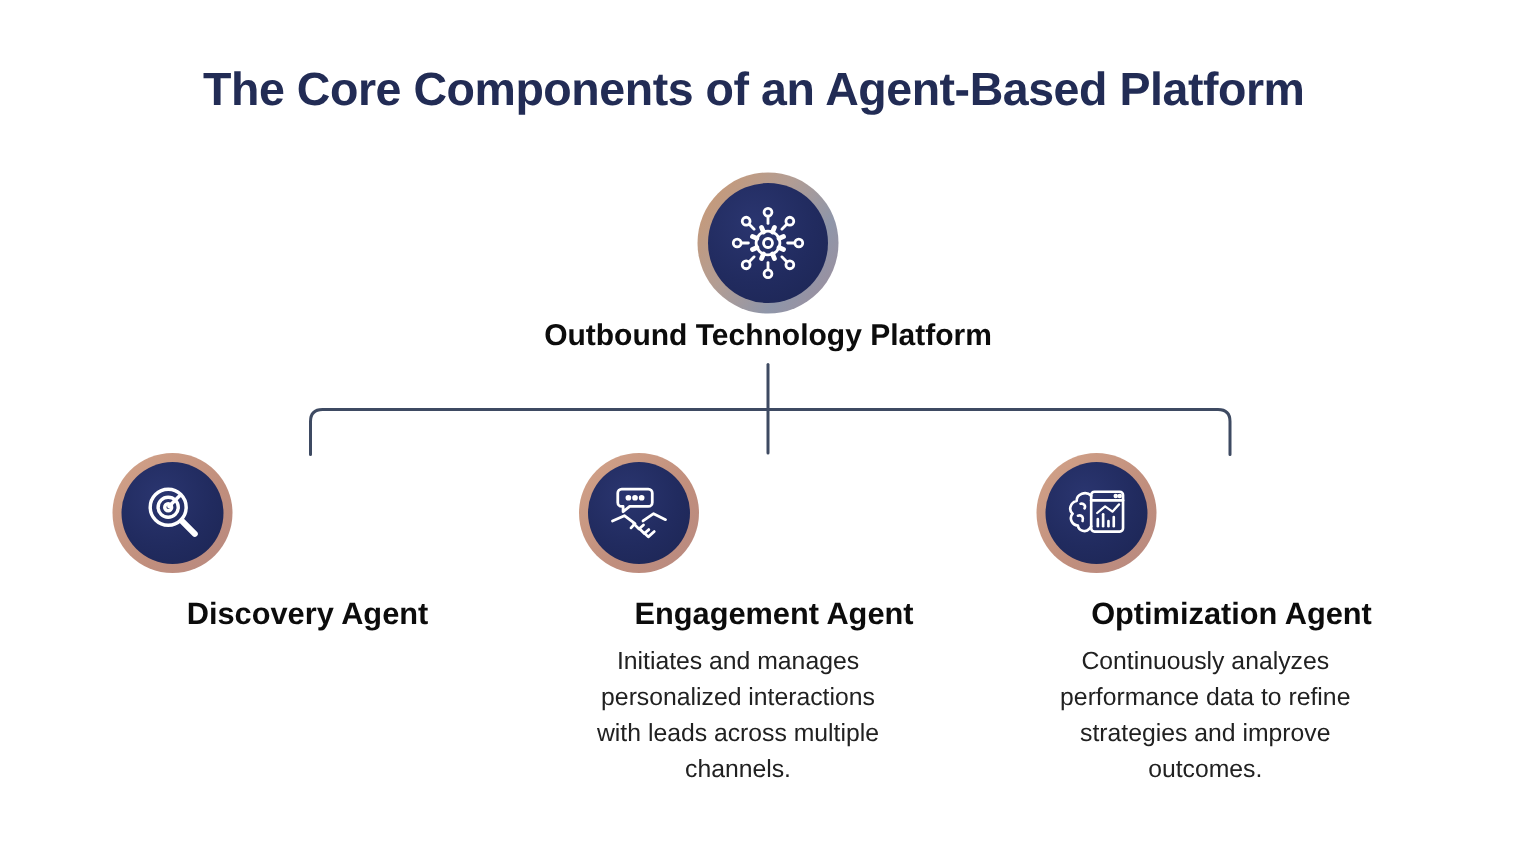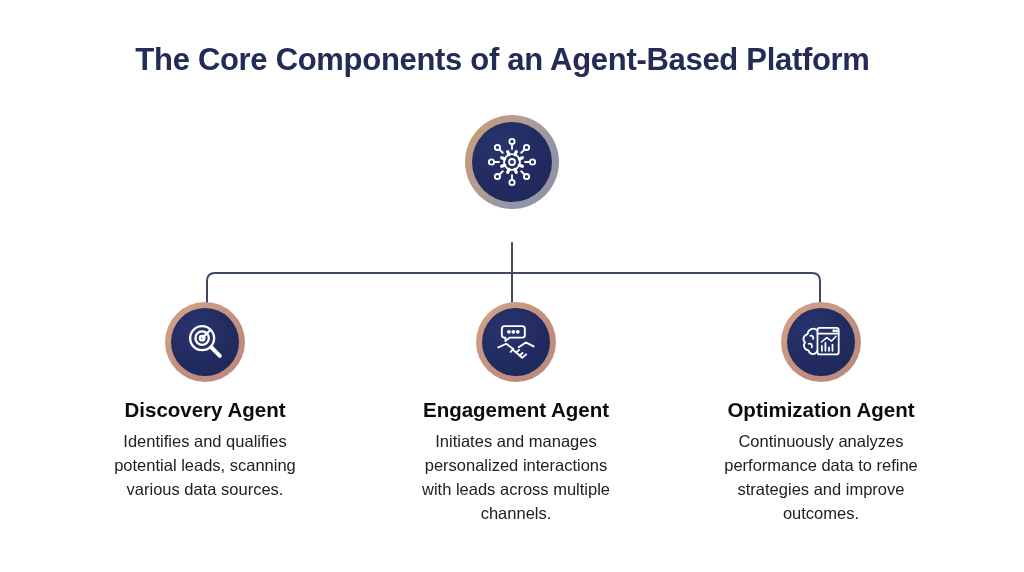--- a/index.html
+++ b/index.html
@@ -43,21 +43,21 @@
   .ring-agent .node-inner{inset:6px;}
 
   .platform-label{
     position:absolute;top:213px;left:0;width:1024px;
     text-align:center;
     font-size:20px;font-weight:700;color:#0c0c0c;
   }
 
   .agent-col{
     position:absolute;top:302px;
-    display:flex;flex-direction:column;align-items:center;
+    display:flex;flex-direction:column;
     width:260px;
   }
   .agent-col .node-ring{position:relative;left:auto;top:auto;flex:0 0 auto;}
   .agent-name{
     margin-top:16px;
     font-size:20.5px;font-weight:700;color:#0c0c0c;
     text-align:center;white-space:nowrap;
   }
   .agent-desc{
     margin-top:7px;
@@ -115,37 +115,37 @@
             <line x1="22.15" y1="26.75" x2="18.9" y2="25.4"></line>
               <line x1="26.75" y1="22.15" x2="25.4" y2="18.9"></line>
             <line x1="33.25" y1="22.15" x2="34.6" y2="18.9"></line>
               <line x1="37.85" y1="26.75" x2="41.1" y2="25.4"></line>
           </g>
         </g>
       </svg>
     </div>
   </div>
 
+  <div class="platform-label">Outbound Technology Platform</div>
 
   <div class="agent-col col-1">
     <div class="node-ring ring-agent">
       <div class="node-inner">
         <svg class="icon-svg" width="46" height="46" viewBox="0 0 48 48">
           <g stroke="#ffffff" fill="none" stroke-width="2.4" stroke-linecap="round">
             <circle cx="21" cy="20" r="12.5"></circle>
             <circle cx="21" cy="20" r="7"></circle>
             <circle cx="21" cy="20" r="2.4"></circle>
             <line x1="21.5" y1="19.5" x2="29" y2="12"></line>
             <line x1="30.5" y1="29.5" x2="39.5" y2="38.5" stroke-width="4.2"></line>
           </g>
         </svg>
       </div>
     </div>
     <div class="agent-name">Discovery Agent</div>
-    <div class="agent-desc">Identifies and qualifies potential leads, scanning various data sources.</div>
   </div>
 
   <div class="agent-col col-3">
     <div class="node-ring ring-agent">
       <div class="node-inner">
         <svg class="icon-svg" width="46" height="46" viewBox="0 0 52 52">
           <g stroke="#ffffff" fill="none" stroke-width="2" stroke-linecap="round" stroke-linejoin="round">
             <path d="M22 13 c-4 -4 -11 -1.5 -11 4 c-4.5 1 -6.5 6.5 -3 9.5 c-3 3.5 -0.5 8.5 4 9 c0.5 4 6 5.5 8.5 2.5 l1.5 -2"></path>
             <path d="M14 19 c2.5 -0.5 4 1.5 3 3.5"></path>
             <path d="M12 28 c3 -1 4.5 1.5 3.5 4"></path>

